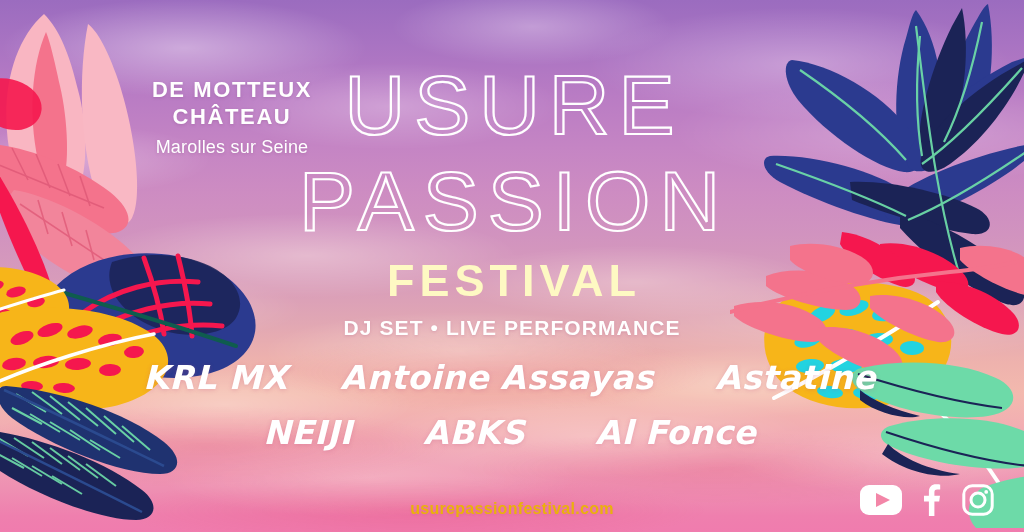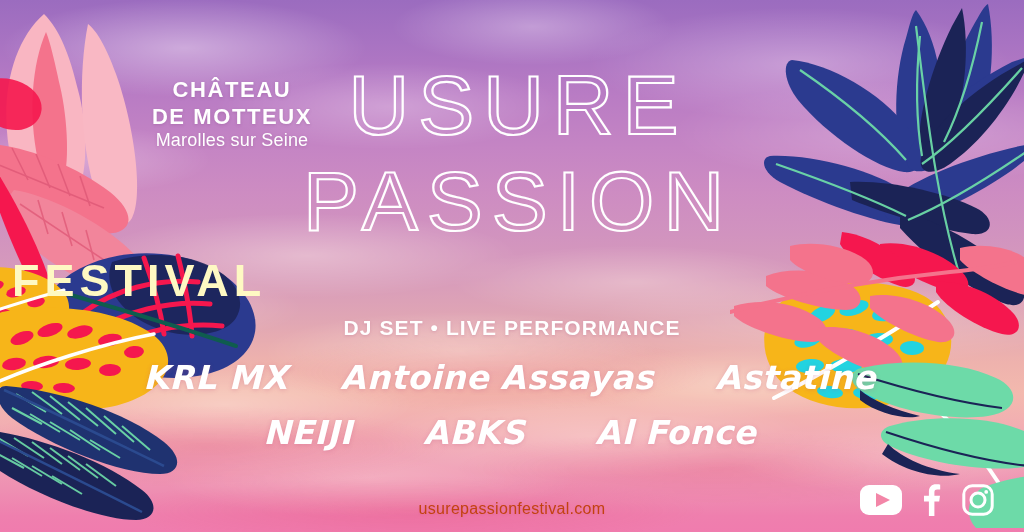--- a/index.html
+++ b/index.html
@@ -100,21 +100,21 @@
     color: #ffffff;
   }
   .venue .v-line {
     font-size: 22px;
     font-weight: bold;
     letter-spacing: 1.6px;
     line-height: 27px;
     text-shadow: 0 1px 3px rgba(120,60,120,0.25);
   }
   .venue .v-sub {
-    margin-top: 0;
+    margin-top: 7px;
     font-size: 18px;
     font-weight: 400;
     letter-spacing: .2px;
     text-shadow: 0 1px 3px rgba(120,60,120,0.25);
   }
 
   .datebox {
     position: absolute;
     left: 814px;
     top: 72px;
@@ -131,24 +131,24 @@
   .datebox .d-rule {
     height: 3px;
     background: #ffffff;
     margin: 3px auto;
     width: 58px;
     border-radius: 1px;
   }
 
   .title-wrap {
     position: absolute;
-    left: 12px;
+    left: 4px;
     right: 0;
     top: 62px;
-    text-align: left;
+    text-align: center;
     color: #ffffff;
   }
   
   .logo-svg { display: block; margin: 0 auto; }
 
   .festival {
     margin-top: 6px;
     font-size: 45px;
     font-weight: bold;
     letter-spacing: 5px;
@@ -194,25 +194,26 @@
   .row1 .artist:nth-child(2) { margin-right: 62px; }
   .row2 { margin-top: 16px; }
   .row2 .artist:nth-child(1) { margin-right: 70px; }
   .row2 .artist:nth-child(2) { margin-right: 70px; }
 
   .website {
     position: absolute;
     left: 0; right: 0;
     top: 500px;
     text-align: center;
-    color: #c2410c;
+    color: #eab308;
     font-size: 16px;
     letter-spacing: .3px;
     opacity: .97;
     text-shadow: 0 1px 3px rgba(190,70,120,0.22);
+    font-weight: bold;
   }
 
   .socials {
     position: absolute;
     right: 30px;
     top: 484px;
     display: flex;
     align-items: center;
     gap: 20px;
   }
@@ -403,22 +404,22 @@
         <path d="M158 448 C172 462 198 474 230 478 C206 484 172 474 152 458 Z" fill="#1b2356"></path>
         <path d="M156 436 C204 452 258 466 300 470" stroke="#1b2356" stroke-width="2" fill="none"></path>
       </g>
       <g>
         <path d="M252 492 C276 482 300 480 300 480 L300 532 L246 532 C234 520 238 500 252 492 Z" fill="#6ddaa8"></path>
       </g>
     </svg>
   </div>
 
   <div class="venue">
+    <div class="v-line">DE MOTTEUX</div>
     <div class="v-line">CHÂTEAU</div>
-    <div class="v-line">DE MOTTEUX</div>
     <div class="v-sub">Marolles sur Seine</div>
   </div>
 
 
   <div class="title-wrap">
     <svg class="logo-svg" width="700" height="190" viewBox="0 0 700 190">
       <text id="logo-line-1" x="350" y="72" text-anchor="middle" fill="none" stroke="#ffffff" stroke-width="2.2" font-family="'Liberation Sans', sans-serif" font-size="84" letter-spacing="9">USURE</text>
       <text id="logo-line-2" x="350" y="168" text-anchor="middle" fill="none" stroke="#ffffff" stroke-width="2.2" font-family="'Liberation Sans', sans-serif" font-size="84" letter-spacing="9">PASSION</text>
     </svg>
     <div class="festival">FESTIVAL</div>

